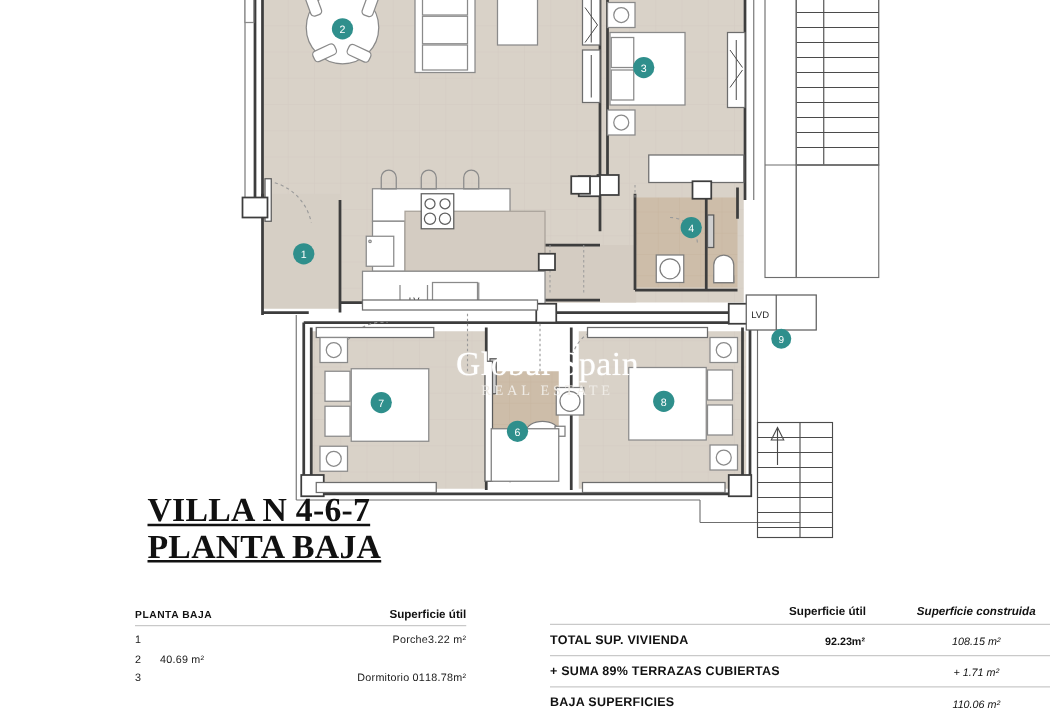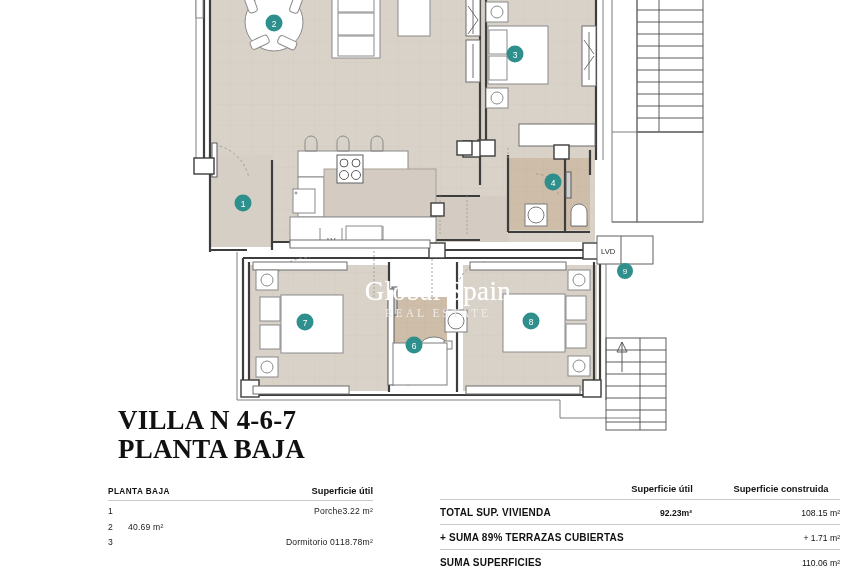--- a/index.html
+++ b/index.html
@@ -12,46 +12,46 @@
 
   
   #watermark{position:absolute;left:333px;top:262px;width:210px;text-align:center;
     pointer-events:none;user-select:none;margin-top:16px;}
   #watermark .wm-main{font-family:"Liberation Serif",serif;font-size:27px;color:#ffffff;
     letter-spacing:.4px;line-height:1;text-shadow:0 0 1px rgba(255,255,255,.6);}
   #watermark .wm-sub{font-family:Liberation Serif, serif;font-size:11.5px;color:#efece7;
     letter-spacing:3px;margin-top:2px;}
 
   
-  #title{position:absolute;left:118px;top:406px;font-family:"Liberation Serif",serif;
-    font-weight:700;font-size:27px;line-height:1.08;letter-spacing:.2px;color:#111;}
+  #title{position:absolute;left:118px;top:394px;font-family:"Liberation Serif",serif;
+    font-weight:700;font-size:27px;line-height:1.08;letter-spacing:.2px;color:#111;text-decoration:underline;}
 
   
   #tbl-left{position:absolute;left:108px;top:486px;width:265px;font-size:8.4px;}
   #tbl-left .hdr{display:flex;justify-content:space-between;align-items:flex-end;
     padding-bottom:4px;}
   #tbl-left .hdr .lbl{font-weight:700;letter-spacing:.45px;font-size:8.2px;}
   #tbl-left .hdr .col{font-weight:700;font-size:9.3px;}
   #tbl-left .rule{height:1px;background:#c9c9c9;}
   #tbl-left .row{display:flex;align-items:center;padding:5.3px 0 0 0;font-size:8.6px;
     color:#1b1b1b;letter-spacing:.2px;}
   #tbl-left .row .num{width:20px;flex:0 0 20px;}
   #tbl-left .row .nm{flex:1 1 auto;text-align:right;}
   #tbl-left .row .val{text-align:left;white-space:nowrap;}
 
   
   #tbl-right{position:absolute;left:440px;top:484px;width:400px;font-size:8.4px;}
   #tbl-right .hdr{display:flex;justify-content:flex-end;gap:14px;padding-bottom:5px;}
   #tbl-right .hdr .c1{width:92px;text-align:center;font-weight:700;font-size:9.3px;}
-  #tbl-right .hdr .c2{width:118px;text-align:center;font-weight:700;font-size:9.3px;}
+  #tbl-right .hdr .c2{width:118px;text-align:center;font-weight:700;font-size:9.3px;font-style:italic;}
   #tbl-right .rule{height:1px;background:#c9c9c9;}
   #tbl-right .row{display:flex;align-items:center;padding:7px 0 6px 0;}
   #tbl-right .row .lbl{flex:1 1 auto;font-weight:700;font-size:10px;letter-spacing:.2px;}
   #tbl-right .row .c1{width:92px;flex:0 0 92px;text-align:center;font-size:8.6px;font-weight:bold;}
-  #tbl-right .row .c2{width:118px;flex:0 0 118px;text-align:right;font-size:8.6px;}
+  #tbl-right .row .c2{width:118px;flex:0 0 118px;text-align:center;font-size:8.6px;font-style:italic;}
 </style>
 </head>
 <body>
 
 <div id="root">
 
   <div id="plan">
   <svg width="850" height="470" viewBox="0 0 850 470" xmlns="http://www.w3.org/2000/svg">
     <defs>
       <pattern id="tilegrid" width="21" height="21" patternUnits="userSpaceOnUse">
@@ -401,19 +401,19 @@
     <div class="rule"></div>
 
     <div class="row">
       <span class="lbl">+ SUMA 89% TERRAZAS CUBIERTAS</span>
       <span class="c1"></span>
       <span class="c2">+ 1.71 m²</span>
     </div>
     <div class="rule"></div>
 
     <div class="row">
-      <span class="lbl">SUMA SUPERFICIES</span>
+      <span class="lbl">BAJA SUPERFICIES</span>
       <span class="c1"></span>
       <span class="c2">110.06 m²</span>
     </div>
   </div>
 
 </div>
 
 </body></html>

